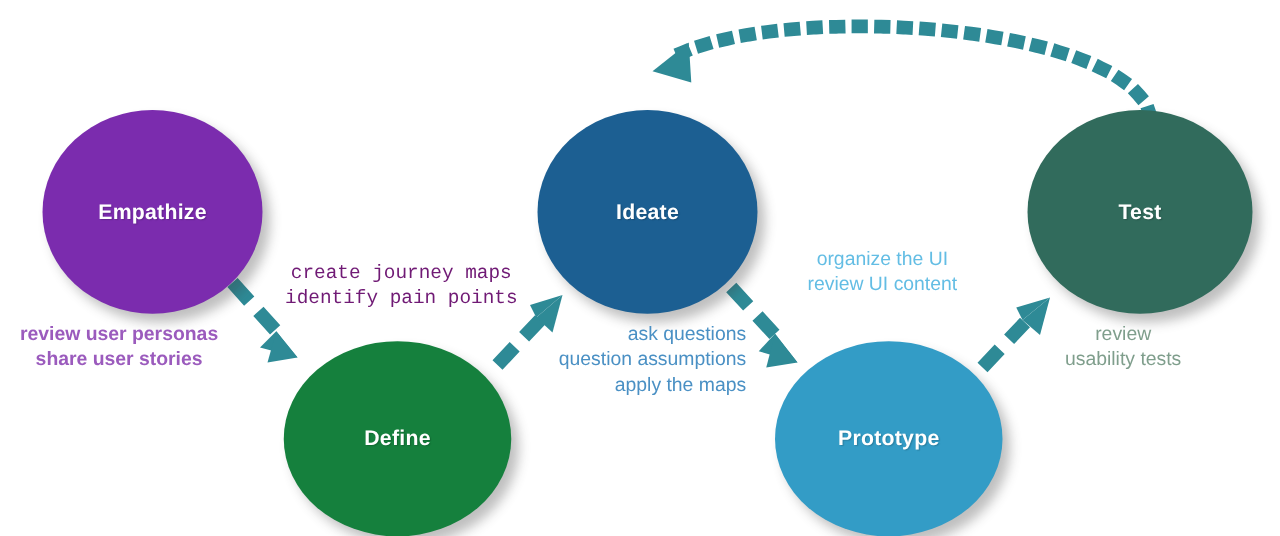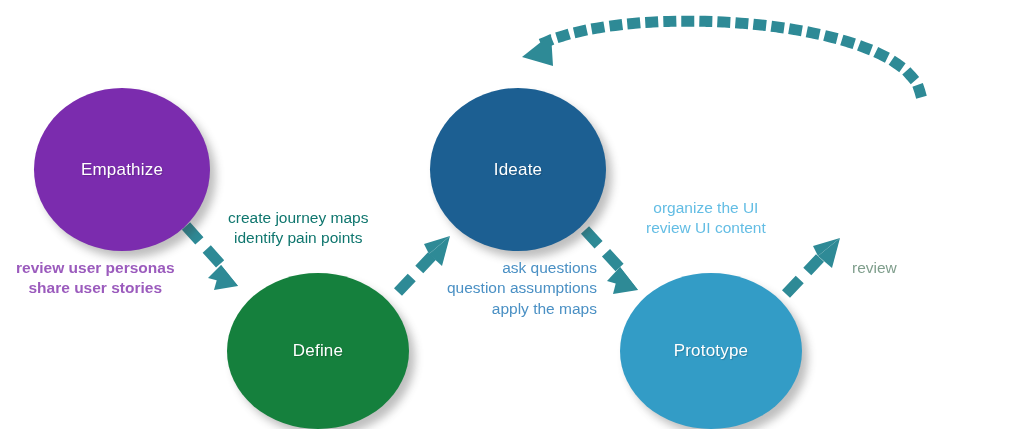--- a/index.html
+++ b/index.html
@@ -24,21 +24,21 @@
   .stage {
     position: absolute;
     border-radius: 50%;
     display: flex;
     align-items: center;
     justify-content: center;
     box-shadow: 6px 7px 9px rgba(60, 60, 60, 0.33);
   }
   .stage-label {
     color: #ffffff;
-    font-weight: normal;
+    font-weight: bold;
     font-size: 17px;
     letter-spacing: 0.2px;
     text-shadow: 1px 1px 1px rgba(0,0,0,0.18);
     white-space: nowrap;
   }
 
   #stage-empathize { left: 34px;  top: 88px;  width: 176px; height: 163px; }
   #stage-define    { left: 227px; top: 273px; width: 182px; height: 156px; }
   #stage-ideate    { left: 430px; top: 88px;  width: 176px; height: 163px; }
   #stage-prototype { left: 620px; top: 273px; width: 182px; height: 156px; }
@@ -114,39 +114,43 @@
   </div>
 
   <div class="stage" id="stage-ideate" style="background: rgb(28, 95, 146);">
     <span class="stage-label">Ideate</span>
   </div>
 
   <div class="stage" id="stage-prototype" style="background: rgb(51, 156, 198);">
     <span class="stage-label">Prototype</span>
   </div>
 
+  <div class="stage" id="stage-test" style="background: rgb(49, 107, 92);">
+    <span class="stage-label">Test</span>
+  </div>
 
   <div class="caption" id="caption-empathize" style="color: rgb(155, 91, 189);">
       <div>review user personas</div>
       <div>share user stories</div>
     </div>
 
-  <div class="caption" id="caption-define" style="color: #0f766e;">
+  <div class="caption" id="caption-define" style="color: #701a75; font-family: Liberation Mono, monospace;">
       <div>create journey maps</div>
       <div>identify pain points</div>
     </div>
 
   <div class="caption" id="caption-ideate" style="color: rgb(74, 144, 196);">
       <div>ask questions</div>
       <div>question assumptions</div>
       <div>apply the maps</div>
     </div>
 
   <div class="caption" id="caption-prototype" style="color: rgb(99, 189, 228);">
       <div>organize the UI</div>
       <div>review UI content</div>
     </div>
 
   <div class="caption" id="caption-test" style="color: rgb(127, 158, 140);">
       <div>review</div>
+      <div>usability tests</div>
     </div>
 
 </div>
 
 </body></html>

